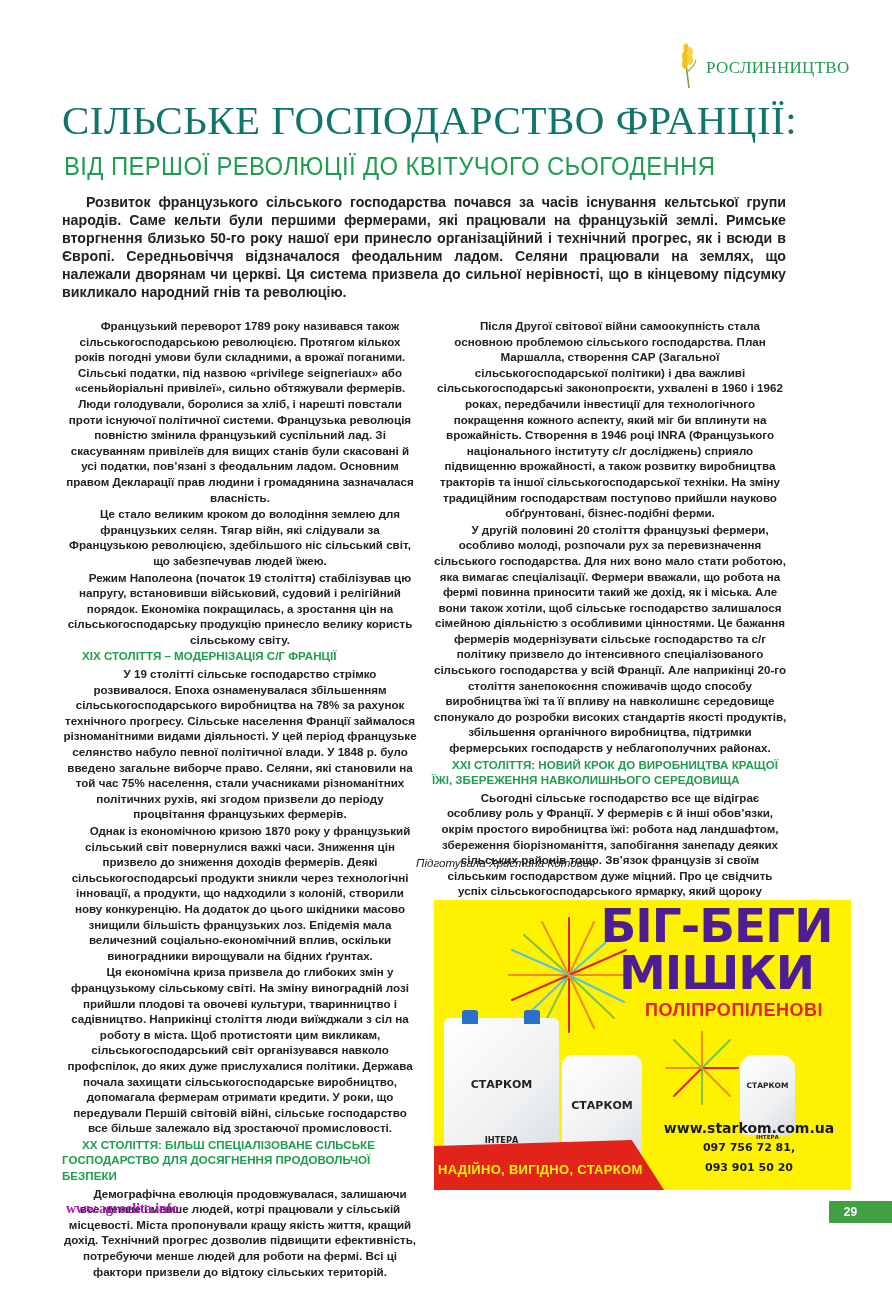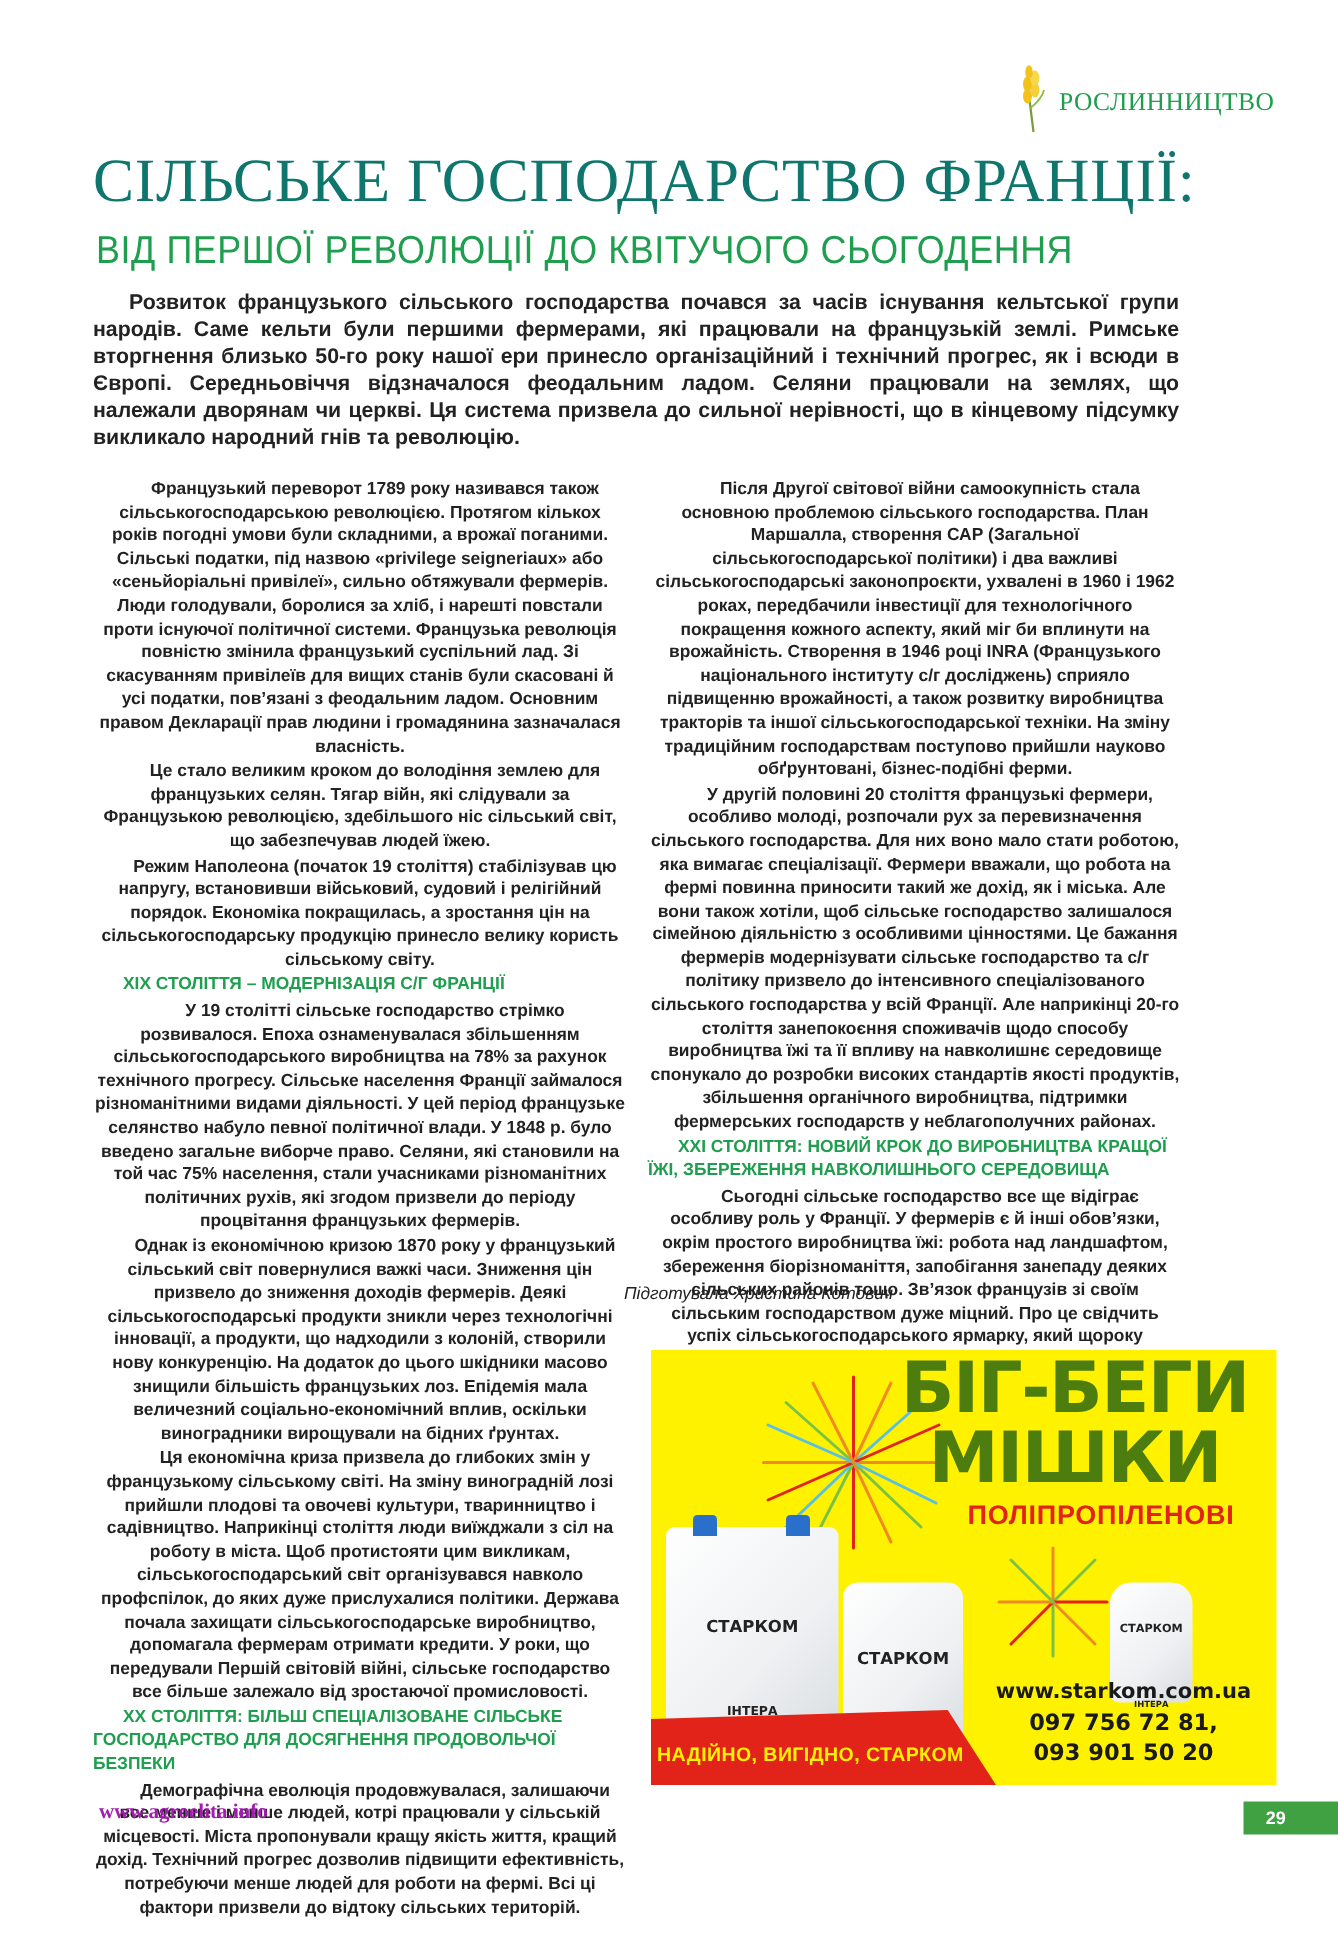--- a/index.html
+++ b/index.html
@@ -43,41 +43,41 @@
   .signature {
     position: absolute; left: 416px; top: 856px; width: 356px; 
     font-size: 11.6px; font-style: italic; color: #222;
   }
   .ad {
     position: absolute; left: 434px; top: 900px; width: 417px; height: 290px;
     background: #fff200; overflow: hidden;
   }
   .ad .headline {
     position: absolute; left: 150px; top: 2px; width: 265px; text-align: center;
-    font-family: "DejaVu Sans", sans-serif; font-weight: bold; color: #4d7c0f;
+    font-family: "DejaVu Sans", sans-serif; font-weight: bold; color: #4c1d95;
     font-size: 47px; line-height: 47px; letter-spacing: -1px;
   }
   .ad .sub {
     position: absolute; left: 190px; top: 100px; width: 220px; text-align: center;
     font-weight: bold; color: #e2231a; font-size: 18px; letter-spacing: 0.5px;
   }
   .ad .ribbon {
     position: absolute; left: 0; top: 240px; width: 230px; height: 50px;
     background: #e2231a; clip-path: polygon(0 12%, 86% 0, 100% 100%, 0 100%);
   }
   .ad .ribbon-text {
     position: absolute; left: 4px; top: 262px; color: #fff200; font-weight: bold;
     font-size: 13px; letter-spacing: 0.3px; white-space: nowrap;
   }
   .ad .contact {
     position: absolute; left: 215px; top: 218px; width: 200px; text-align: center;
     font-family: "DejaVu Sans", sans-serif; font-weight: bold; color: #1a1a1a;
   }
   .ad .contact .url { font-size: 14px; line-height: 20px; }
-  .ad .contact .phone { font-size: 15px; line-height: 20px; }
+  .ad .contact .phone { font-size: 11px; line-height: 20px; }
   .bag { position: absolute; background: linear-gradient(135deg,#ffffff 0%,#eef0f2 60%,#d9dde0 100%); }
   .bag.big { left: 10px; top: 118px; width: 115px; height: 145px; border-radius: 6px 6px 4px 4px; }
   .bag.mid { left: 128px; top: 155px; width: 80px; height: 110px; border-radius: 10px 10px 4px 4px; }
   .bag.small { left: 306px; top: 155px; width: 55px; height: 80px; border-radius: 14px 14px 6px 6px; }
   .bag .brand { position: absolute; width: 100%; text-align: center; font-weight: bold; color: #222; font-family: "DejaVu Sans", sans-serif; }
   .bag.big .brand { top: 60px; font-size: 11px; }
   .bag.mid .brand { top: 44px; font-size: 11px; }
   .bag.small .brand { top: 26px; font-size: 7.5px; }
   .bag .brand small { display: block; font-size: 0.75em; margin-top: 44px; }
   .strap { position: absolute; width: 16px; height: 14px; background: #2a6fc9; border-radius: 3px 3px 0 0; }

